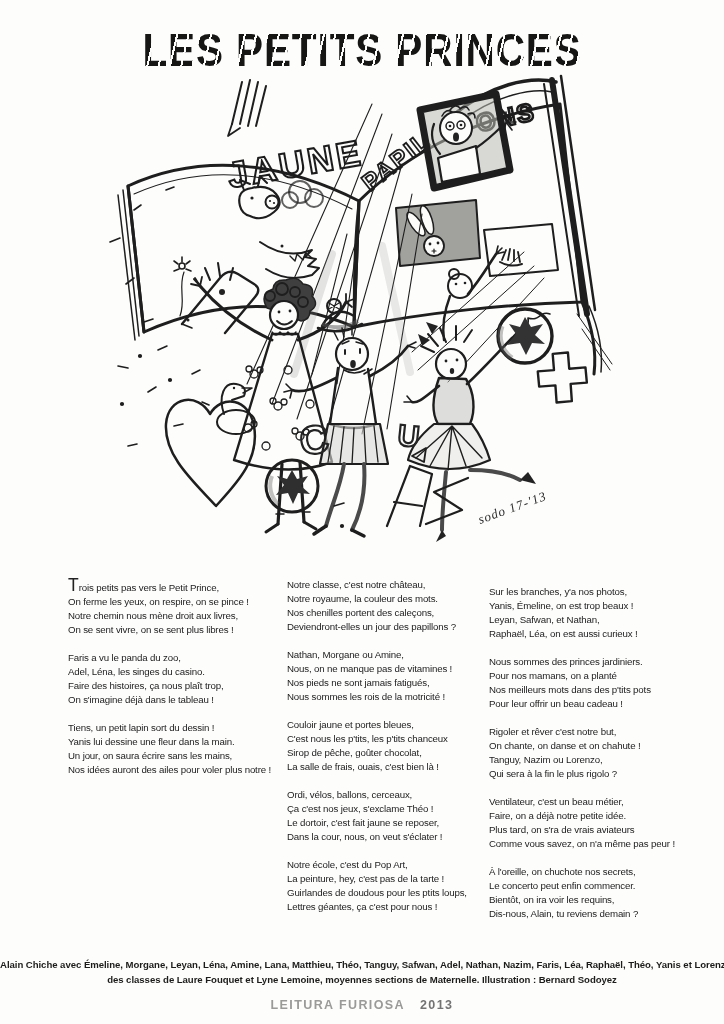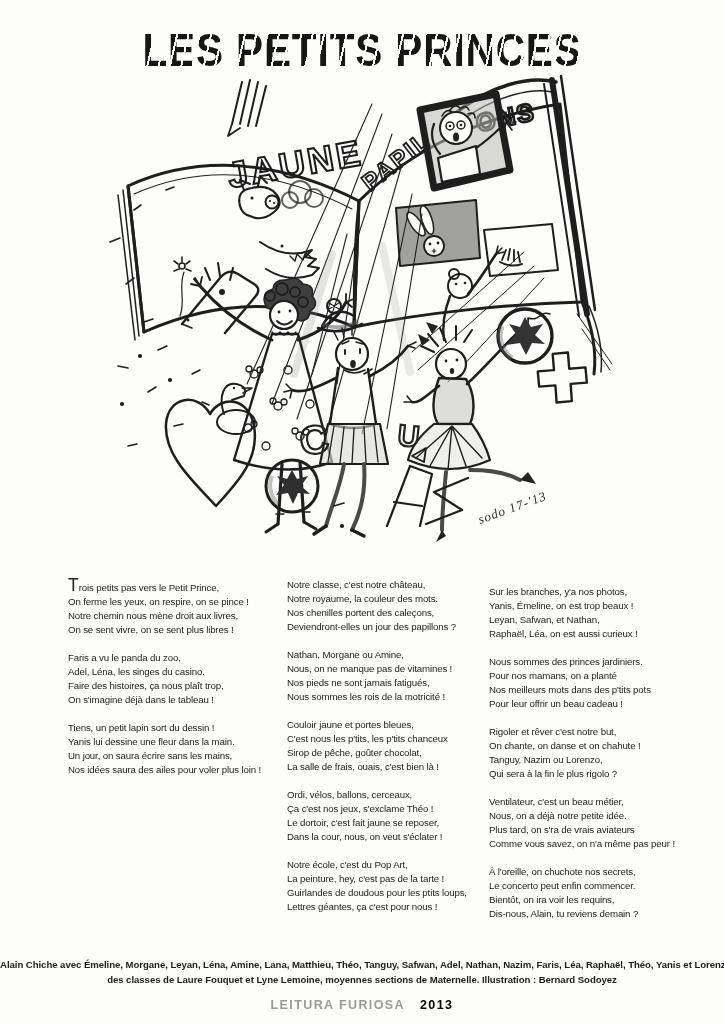--- a/index.html
+++ b/index.html
@@ -29,21 +29,21 @@
   .col:nth-child(2) .stanza:nth-child(4){margin-top:0;}
   .col:nth-child(3){padding-top:7px;}
   .dropcap{font-size:17.5px;letter-spacing:0;}
 
   
   .credits{position:absolute;top:957px;left:0;width:100%;text-align:center;
            font-weight:bold;font-size:9.6px;line-height:15px;letter-spacing:-.05px;color:#1c1c1a;}
   .credits .cline{white-space:nowrap;}
   .logo{position:absolute;top:998px;left:0;width:100%;text-align:center;
         font-weight:bold;font-size:12.5px;letter-spacing:1.4px;color:#9a9a98;}
-  .logo .year{color:#000000;margin-left:15px;}
+  .logo .year{color:#737373;margin-left:15px;}
 </style>
 </head>
 <body>
 
 <div class="page">
 
   <div class="title-wrap">
     <div class="title">LES PETITS PRINCES</div>
   </div>
 
@@ -281,21 +281,21 @@
         <div class="stanza">
           <div class="line">Faris a vu le panda du zoo,</div>
           <div class="line">Adel, Léna, les singes du casino.</div>
           <div class="line">Faire des histoires, ça nous plaît trop,</div>
           <div class="line">On s'imagine déjà dans le tableau !</div>
         </div>
         <div class="stanza">
           <div class="line">Tiens, un petit lapin sort du dessin !</div>
           <div class="line">Yanis lui dessine une fleur dans la main.</div>
           <div class="line">Un jour, on saura écrire sans les mains,</div>
-          <div class="line">Nos idées saura des ailes pour voler plus loin !</div>
+          <div class="line">Nos idées auront des ailes pour voler plus notre !</div>
         </div>
       </div>
     <div class="col">
         <div class="stanza">
           <div class="line">Notre classe, c'est notre château,</div>
           <div class="line">Notre royaume, la couleur des mots.</div>
           <div class="line">Nos chenilles portent des caleçons,</div>
           <div class="line">Deviendront-elles un jour des papillons ?</div>
         </div>
         <div class="stanza">
@@ -337,21 +337,21 @@
           <div class="line">Pour leur offrir un beau cadeau !</div>
         </div>
         <div class="stanza">
           <div class="line">Rigoler et rêver c'est notre but,</div>
           <div class="line">On chante, on danse et on chahute !</div>
           <div class="line">Tanguy, Nazim ou Lorenzo,</div>
           <div class="line">Qui sera à la fin le plus rigolo ?</div>
         </div>
         <div class="stanza">
           <div class="line">Ventilateur, c'est un beau métier,</div>
-          <div class="line">Nous, on a déjà notre petite idée.</div>
+          <div class="line">Faire, on a déjà notre petite idée.</div>
           <div class="line">Plus tard, on s'ra de vrais aviateurs</div>
           <div class="line">Comme vous savez, on n'a même pas peur !</div>
         </div>
         <div class="stanza">
           <div class="line">À l'oreille, on chuchote nos secrets,</div>
           <div class="line">Le concerto peut enfin commencer.</div>
           <div class="line">Bientôt, on ira voir les requins,</div>
           <div class="line">Dis-nous, Alain, tu reviens demain ?</div>
         </div>
       </div>

